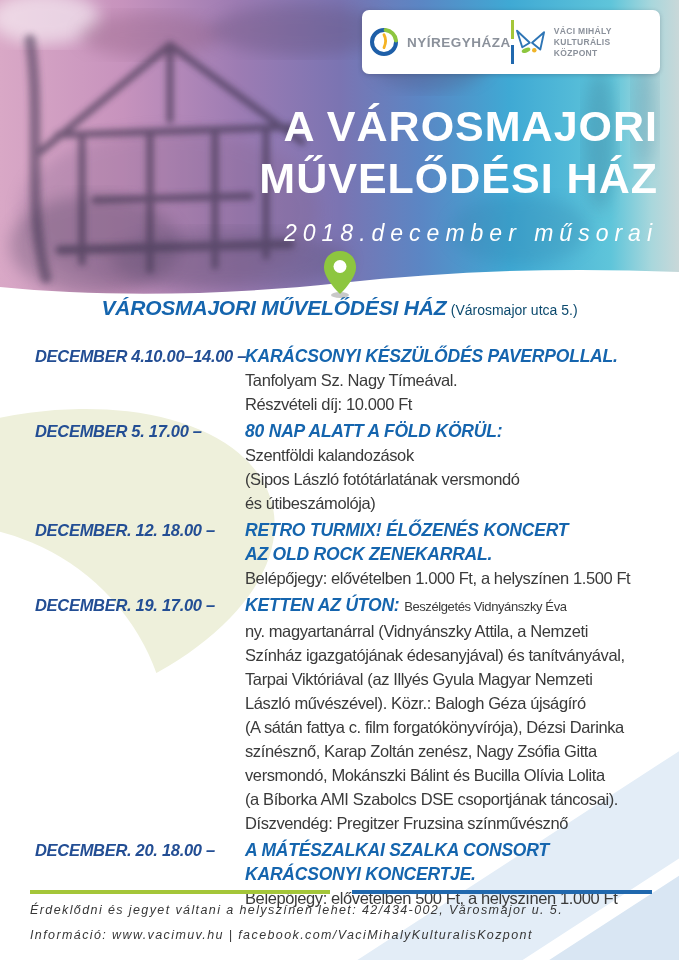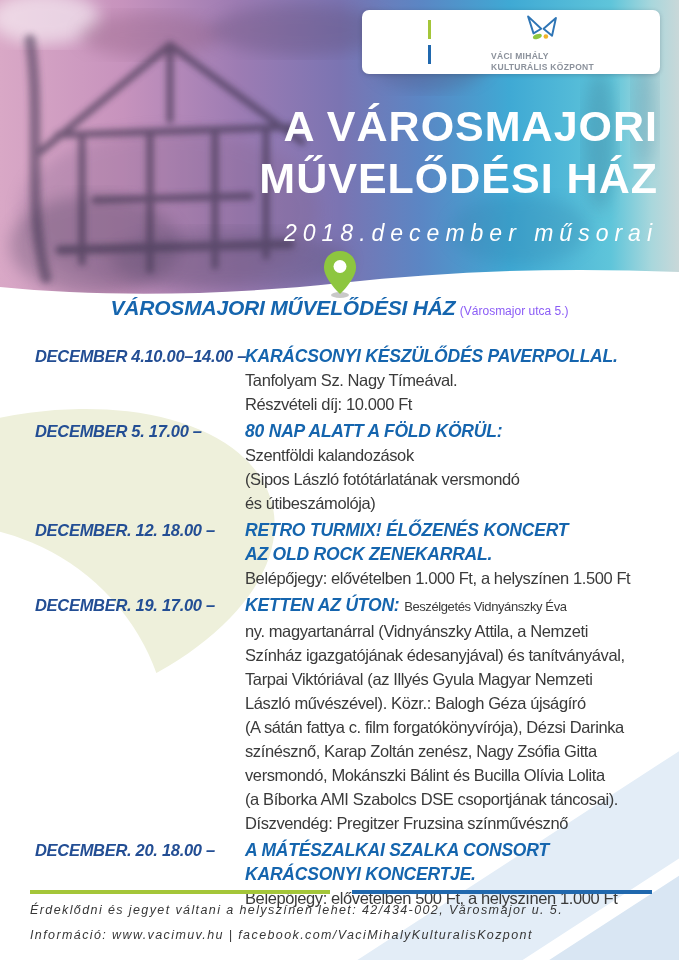--- a/index.html
+++ b/index.html
@@ -4,37 +4,37 @@
 <style>
   html,body{margin:0;padding:0;background:#e8e8e8;}
   .poster{position:relative;width:679px;height:960px;margin:0 auto;background:#ffffff;
     overflow:hidden;font-family:"Liberation Sans",sans-serif;}
   
   .header{position:absolute;left:0;top:0;width:679px;height:300px;}
   .header svg{display:block;}
   .logo-card{position:absolute;left:362px;top:10px;width:298px;height:64px;background:#ffffff;
     border-radius:7px;box-shadow:0 1px 4px rgba(40,40,60,.25);display:flex;align-items:center;
     justify-content:space-evenly;padding:0 6px;box-sizing:border-box;}
-  .logo{display:flex;align-items:center;gap:7px;flex-direction:column;}
+  .logo{display:flex;align-items:center;gap:7px;}
   .logo-nyh-label{font-size:13.5px;font-weight:700;color:#8b919b;letter-spacing:.5px;}
   .logo-vaci-text{display:flex;flex-direction:column;justify-content:center;}
   .logo-vaci-text span{font-size:8.5px;font-weight:700;color:#8b919b;letter-spacing:.3px;line-height:11px;}
   .logo-divider{display:flex;flex-direction:column;gap:6px;}
   .logo-divider i{display:block;width:3px;height:19px;}
   .logo-divider .seg-green{background:#a4c639;}
   .logo-divider .seg-blue{background:#2068ae;}
   .title-block{position:absolute;right:21px;top:100px;text-align:right;z-index:3;}
   .title-line{font-size:43px;line-height:52px;font-weight:800;color:#ffffff;letter-spacing:1px;}
   .subtitle{margin-top:16px;font-size:23px;font-style:italic;color:#ffffff;letter-spacing:6px;}
   
   .pin{position:absolute;left:322px;top:250px;z-index:4;}
   
   .venue{position:absolute;left:0;top:296px;width:679px;text-align:center;z-index:2;}
   .venue-name{font-size:21px;font-weight:700;font-style:italic;color:#1565ae;letter-spacing:-.2px;}
-  .venue-address{font-size:12px;color:#8b5cf6;}
+  .venue-address{font-size:14px;color:#0c4a6e;}
   
   .events{position:absolute;left:35px;top:344px;right:0;z-index:2;}
   .event{display:grid;grid-template-columns:210px 1fr;margin-bottom:3px;}
   .event-date{font-size:16.5px;line-height:24px;font-weight:700;font-style:italic;color:#234e94;
     letter-spacing:-.3px;white-space:nowrap;}
   .event-title{font-size:17.5px;line-height:24px;font-weight:700;font-style:italic;color:#1565ae;
     letter-spacing:-.2px;white-space:nowrap;}
   .event-detail{font-size:16.5px;line-height:24px;font-weight:400;color:#3a3a3a;
     letter-spacing:-.4px;white-space:nowrap;}
   .event-lead{font-size:13px;font-weight:400;font-style:normal;color:#3a3a3a;letter-spacing:-.4px;}
@@ -111,20 +111,28 @@
         <path d="M95,200 L250,196"></path>
         <path d="M30,40 C42,120 26,200 46,278" stroke-width="11" opacity=".8"></path>
         <path d="M60,250 L290,244" stroke-width="9"></path>
       </g>
       <ellipse cx="230" cy="260" rx="120" ry="30" fill="#554668" opacity=".3" filter="url(#blur8)"></ellipse>
 
       <path d="M0,287 C100,297 220,296 340,283 C450,271 560,267 679,272 L679,300 L0,300 Z" fill="#ffffff"></path>
     </svg>
 
     <div class="logo-card">
+      <div class="logo">
+        <svg width="32" height="32" viewBox="0 0 40 40">
+          <path d="M20,5 A15,15 0 1 0 35,20" stroke="#1e5fa8" stroke-width="5" fill="none" stroke-linecap="round"></path>
+          <path d="M35,18 A15,15 0 0 0 22,5" stroke="#8dc63f" stroke-width="5" fill="none" stroke-linecap="round"></path>
+          <path d="M20,11 q4,7 0,16" stroke="#f5b324" stroke-width="3.5" fill="none" stroke-linecap="round"></path>
+        </svg>
+        <span class="logo-nyh-label">NYÍREGYHÁZA</span>
+      </div>
       <div class="logo-divider">
         <i class="seg-green"></i>
           <i class="seg-blue"></i>
       </div>
       <div class="logo">
         <svg width="34" height="32" viewBox="0 0 44 40">
           <path d="M21,21 L4,5 L11,27 Z" stroke="#2e75b5" stroke-width="2.5" fill="none" stroke-linejoin="round"></path>
           <path d="M24,21 L40,7 L35,30 Z" stroke="#2e75b5" stroke-width="2.5" fill="none" stroke-linejoin="round"></path>
           <ellipse cx="16" cy="31" rx="6" ry="3" fill="#8dc63f" transform="rotate(-20 16 31)"></ellipse>
           <circle cx="27" cy="31" r="3" fill="#f0b429"></circle>

